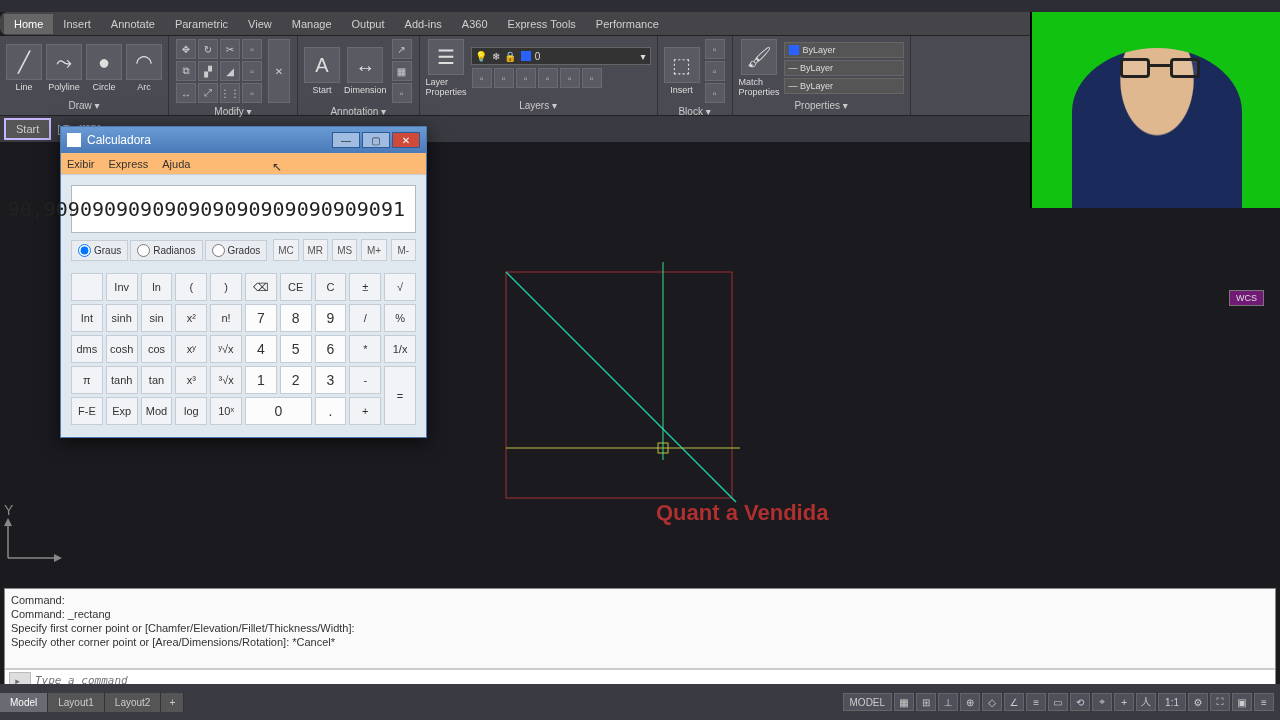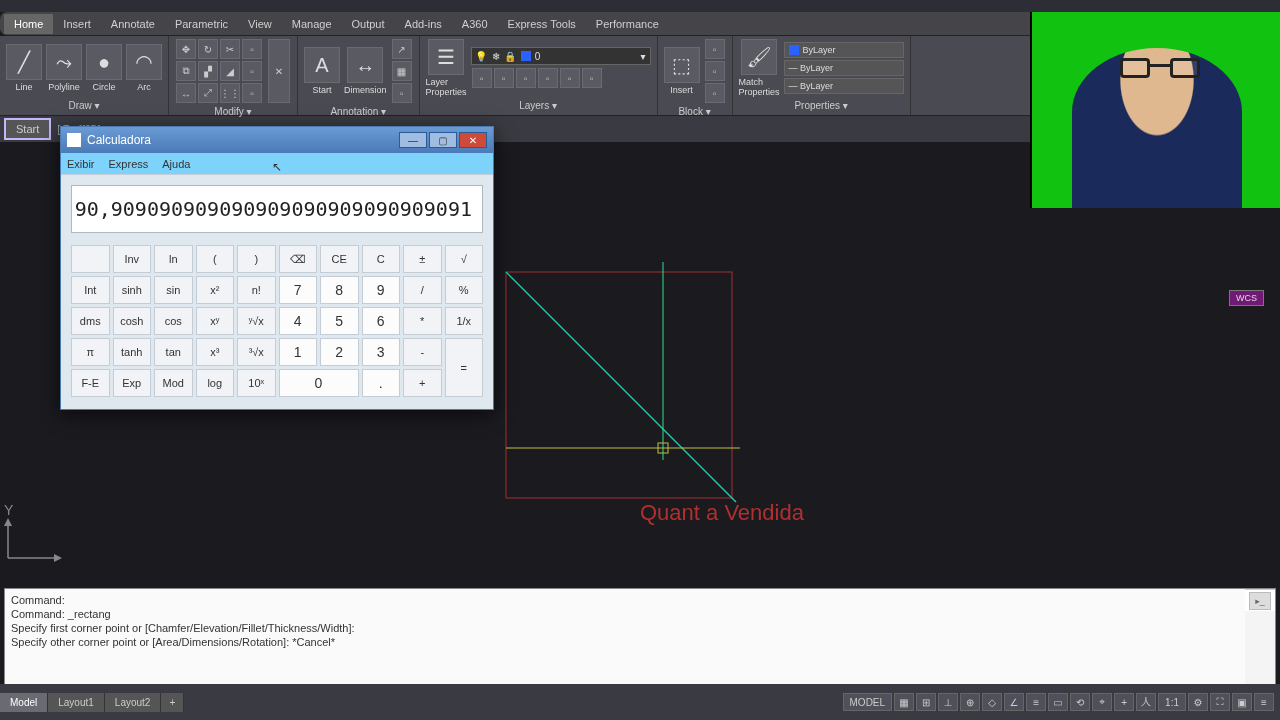--- a/index.html
+++ b/index.html
@@ -27,63 +27,63 @@
 .prop-row { width: 120px; height: 16px; background: #555; border: 1px solid #666; font-size: 9px; color: #ddd; padding: 0 4px; margin: 1px 0; display:flex; align-items:center; gap:4px; }
 
 
 .file-tabs { height: 26px; background: #3a3a42; display: flex; align-items: center; padding: 0 4px; }
 .file-tab { padding: 3px 10px; font-size: 11px; color: #ccc; background: #555; border: 2px solid #c4b5fd; }
 .view-label { margin-left: 6px; font-size: 10px; color: #aaa; }
 
 
 .drawing-area { position: absolute; top: 142px; left: 0; right: 0; bottom: 140px; background: #1a1a1f; overflow: hidden; }
 .drawing-svg { position: absolute; inset: 0; width: 100%; height: 100%; }
-.drawing-text { position: absolute; color: #b03030; font-size: 22px; font-weight: 400; }
+.drawing-text { position: absolute; color: #b03030; font-size: 22px; font-weight: 700; margin-left: 16px; }
 .axis-label { position: absolute; color: #888; font-size: 14px; }
 .ucs { position: absolute; left: 0; bottom: 10px; }
 
 
 .viewcube { position: absolute; right: 12px; top: 150px; width: 44px; height: 44px; background: #d9d9d9; border: 1px solid #999; display:flex; align-items:center; justify-content:center; font-size:10px; color:#555; }
 .viewcube-label { position:absolute; right: 60px; top: 162px; color:#aaa; font-size:11px; }
 .viewcube-s { position:absolute; right: 28px; top: 198px; color:#aaa; font-size:10px; }
 .wcs-badge { position:absolute; right: 16px; top: 290px; background:#701a75; color:#ddd; font-size:9px; padding:2px 6px; border:1px solid #777; }
 
 
 .webcam { position: absolute; top: 12px; right: 0; width: 250px; height: 196px; background: #11c211; border-left: 2px solid #000; }
 .webcam .person { position:absolute; bottom:0; left:40px; width:170px; height:160px; background: radial-gradient(ellipse at 50% 20%, #e0b890 0 30%, transparent 31%), linear-gradient(#1a2a5a,#1a2a5a); border-radius: 50% 50% 0 0 / 40% 40% 0 0; }
 .glasses { position:absolute; top:46px; left:88px; width:80px; height:22px; }
 .lens { position:absolute; width:30px; height:20px; border:3px solid #222; border-radius:4px; background:rgba(255,255,255,0.1); }
 .lens.l { left:0; } .lens.r { right:0; }
 .bridge { position:absolute; top:6px; left:30px; width:20px; height:3px; background:#222; }
 
 
-.calc-window { position: absolute; top: 126px; left: 60px; width: 434px; background: #dfe7ef; border: 1px solid #4a7ab0; box-shadow: 0 4px 18px rgba(0,0,0,0.6); }
+.calc-window { position: absolute; top: 126px; left: 60px; width: 367px; background: #dfe7ef; border: 1px solid #4a7ab0; box-shadow: 0 4px 18px rgba(0,0,0,0.6); }
 .calc-titlebar { height: 26px; background: linear-gradient(#6a9bd4,#4a7ab8); display:flex; align-items:center; padding:0 6px; color:#fff; font-size:12px; }
 .calc-title-icon { width:14px; height:14px; background:#fff; margin-right:6px; }
 .calc-title-text { flex:1; }
 .calc-win-controls { display:flex; }
 .calc-win-btn { width:28px; height:16px; margin-left:2px; border:1px solid #2a5a98; display:flex; align-items:center; justify-content:center; font-size:10px; color:#fff; }
 .calc-win-btn.min { background:#a0bce0; color:#333; }
 .calc-win-btn.max { background:#a0bce0; color:#333; }
 .calc-win-btn.close { background:#d04a3a; }
-.calc-menubar { height: 22px; background:#7dd3fc; display:flex; align-items:center; padding:0 6px; font-size:11px; color:#333; border-bottom:1px solid #c4cdd6; }
+.calc-menubar { height: 22px; background:#fdba74; display:flex; align-items:center; padding:0 6px; font-size:11px; color:#333; border-bottom:1px solid #c4cdd6; }
 .calc-menu { margin-right: 14px; cursor:pointer; }
 .calc-display { margin: 10px 10px 6px 10px; height: 48px; background:#ffffff; border:1px solid #b0b8c0; display:flex; align-items:center; justify-content:flex-end; padding:12px 10px; font-size:20px; color:#222; font-family: Consolas, monospace; }
 .calc-mode-row { display:flex; align-items:center; padding:0 10px 6px 10px; gap:2px; }
 .calc-radio { display:flex; align-items:center; font-size:10px; color:#333; background:#e9edf2; border:1px solid #c4cdd6; padding:3px 6px; }
 .calc-radio input { margin-right:3px; }
 .calc-mem-btn { width:34px; height:22px; background:#eef0f4; border:1px solid #c4cdd6; font-size:10px; color:#555; margin-left:2px; }
 .calc-buttons { display:grid; grid-template-columns: repeat(10, 1fr); gap:3px; padding:6px 10px 12px 10px; }
 .calc-btn { height:28px; background:#f1f3f6; border:1px solid #c4cdd6; font-size:11px; color:#333; display:flex; align-items:center; justify-content:center; cursor:pointer; }
 .calc-btn.num { background:#fcfcfd; font-size:14px; }
 .calc-btn.tall { grid-row: span 2; height: 59px; }
 .calc-btn.wide { grid-column: span 2; }
 
 
-.cmd-window { position:absolute; left:4px; right:4px; bottom:28px; height:104px; background:#f4f4f4; border:1px solid #888; display:flex; flex-direction:row; font-family: Consolas, monospace; }
+.cmd-window { position:absolute; left:4px; right:4px; bottom:28px; height:104px; background:#f4f4f4; border:1px solid #888; display:flex; flex-direction:column; font-family: Consolas, monospace; }
 .cmd-history { flex:1; background:#fafafa; padding:4px 6px; font-size:11px; color:#333; overflow:hidden; border-bottom:1px solid #ccc; }
 .cmd-line { white-space: pre; line-height:14px; }
 .cmd-input-row { height:22px; display:flex; align-items:center; background:#fff; border-top:1px solid #ccc; }
 .cmd-prompt-icon { width:22px; height:18px; background:#ddd; margin:0 4px; border:1px solid #bbb; display:flex; align-items:center; justify-content:center; font-size:9px; color:#666; }
 .cmd-input { flex:1; border:none; outline:none; font-size:11px; font-style:italic; color:#888; font-family: Consolas, monospace; }
 
 
 .statusbar { position:absolute; left:0; right:0; bottom:0; height:36px; background:#3a3a42; display:flex; align-items:center; font-size:10px; color:#ccc; }
 .layout-tabs { display:flex; align-items:center; height:100%; }
 .layout-tab { padding:4px 10px; background:#555; border-right:1px solid #333; }
@@ -302,20 +302,40 @@
       <div class="calc-win-btn max">▢</div>
       <div class="calc-win-btn close">✕</div>
     </div>
   </div>
   <div class="calc-menubar">
     <div class="calc-menu">Exibir</div>
     <div class="calc-menu">Express</div>
     <div class="calc-menu">Ajuda</div>
   </div>
   <div class="calc-display">90,909090909090909090909090909091</div>
+  <div class="calc-mode-row">
+    <label class="calc-radio">
+        <input type="radio" checked="" style="">
+        <span>Graus</span>
+      </label>
+    <label class="calc-radio">
+        <input type="radio" style="">
+        <span>Radianos</span>
+      </label>
+    <label class="calc-radio">
+        <input type="radio" style="">
+        <span>Grados</span>
+      </label>
+    <div style="flex:1"></div>
+    <button class="calc-mem-btn">MC</button>
+    <button class="calc-mem-btn">MR</button>
+    <button class="calc-mem-btn">MS</button>
+    <button class="calc-mem-btn">M+</button>
+    <button class="calc-mem-btn">M-</button>
+  </div>
   <div class="calc-buttons" id="calc-grid">
       <button class="calc-btn"></button>
       <button class="calc-btn">Inv</button>
       <button class="calc-btn">ln</button>
       <button class="calc-btn">(</button>
       <button class="calc-btn">)</button>
       <button class="calc-btn">⌫</button>
       <button class="calc-btn">CE</button>
       <button class="calc-btn">C</button>
       <button class="calc-btn">±</button>
@@ -364,20 +384,21 @@
 
 <div class="cmd-window">
   <div class="cmd-history" id="cmd-hist">
       <div class="cmd-line">Command:</div>
       <div class="cmd-line">Command: _rectang</div>
       <div class="cmd-line">Specify first corner point or [Chamfer/Elevation/Fillet/Thickness/Width]:</div>
       <div class="cmd-line">Specify other corner point or [Area/Dimensions/Rotation]: *Cancel*</div>
     </div>
   <div class="cmd-input-row">
     <div class="cmd-prompt-icon">▸_</div>
+    <input class="cmd-input" placeholder="Type a command" style="">
   </div>
 </div>
 
 <div class="statusbar">
   <div class="layout-tabs">
     <div class="layout-tab active">Model</div>
     <div class="layout-tab">Layout1</div>
     <div class="layout-tab">Layout2</div>
     <div class="layout-tab plus">+</div>
   </div>

